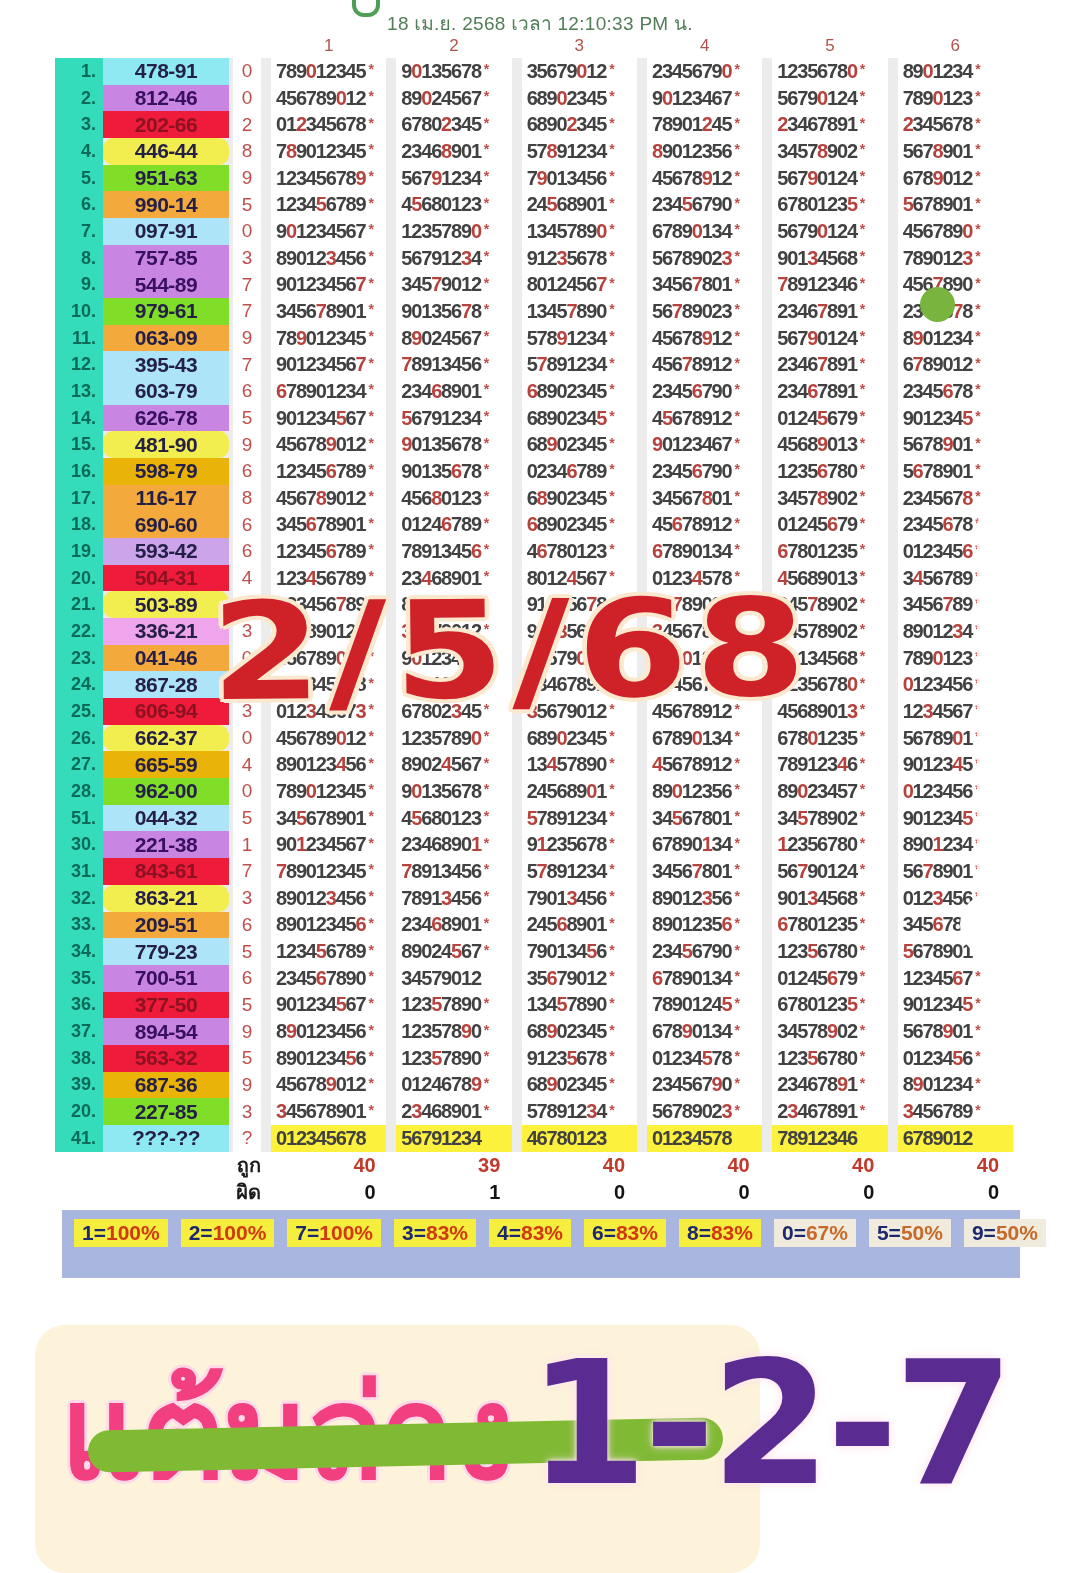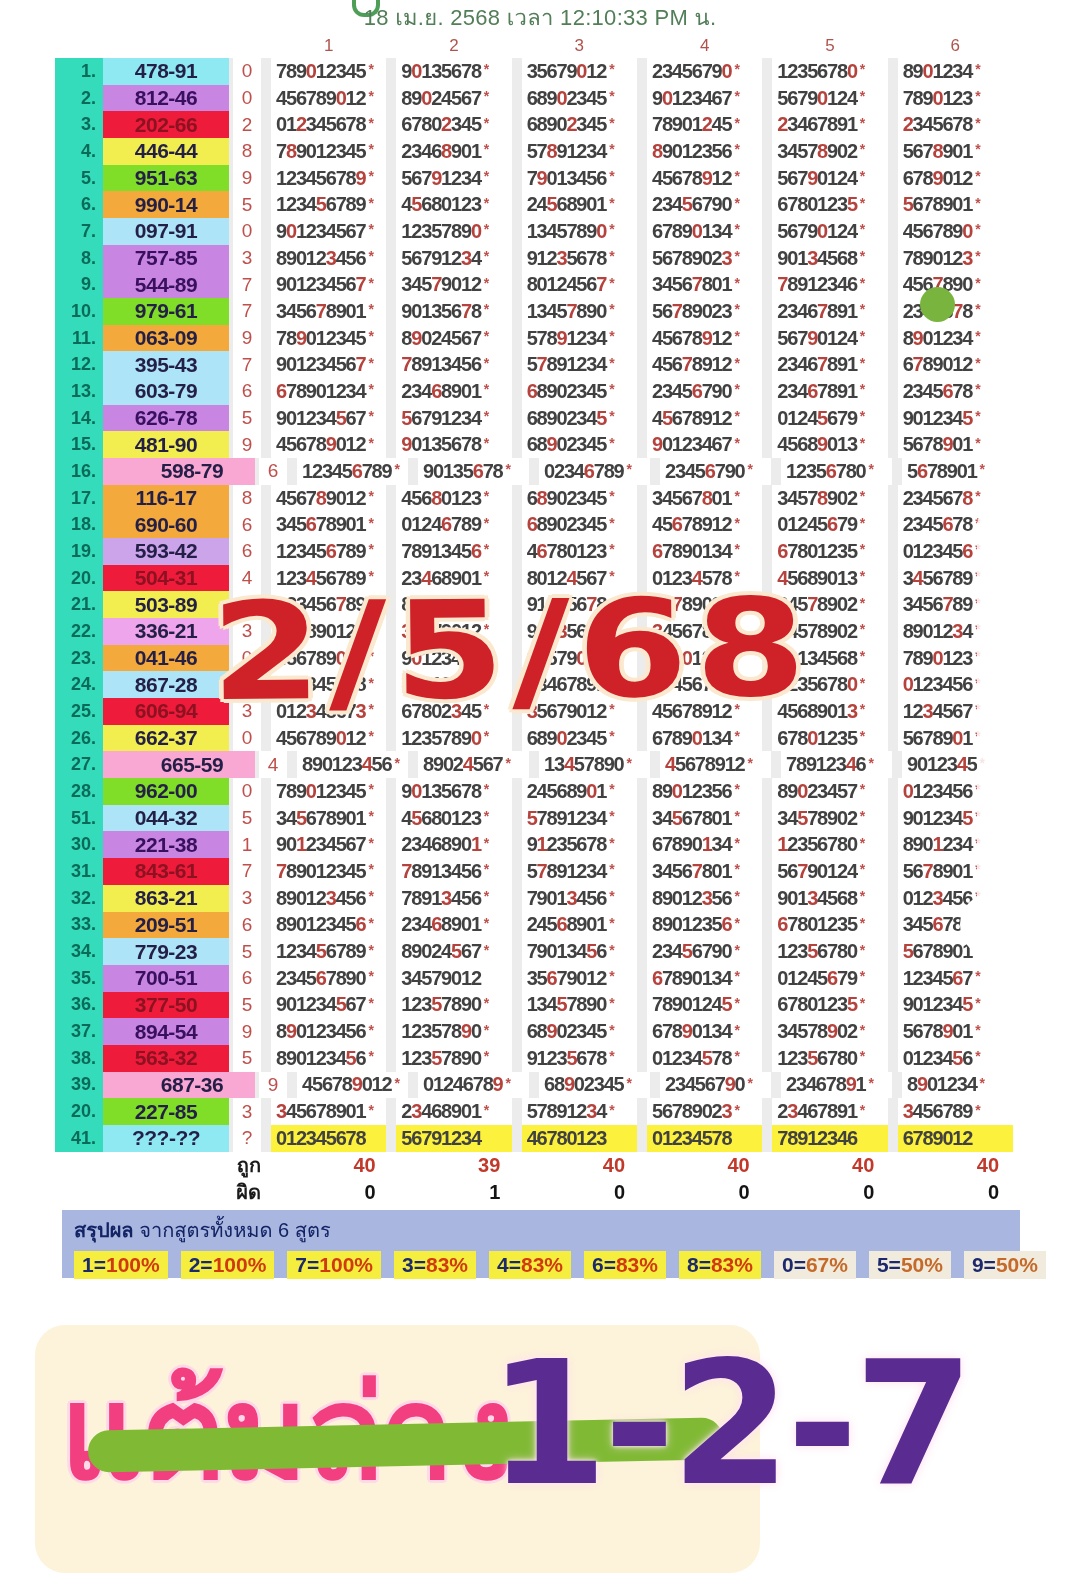--- a/index.html
+++ b/index.html
@@ -2,41 +2,41 @@
 <html><head>
 <meta charset="utf-8">
 <style>
   html,body{margin:0;padding:0;}
   body{width:1080px;height:1573px;position:relative;overflow:hidden;background:#fff;
        font-family:"Liberation Sans",sans-serif;}
   .abs{position:absolute;}
   
   .top-frag{left:352px;top:0;width:20px;height:13px;border:4px solid #4e9e57;border-top:none;
             border-radius:0 0 12px 12px;}
-  .date-line{left:0;top:0;width:100%;text-align:center;color:#527e58;font-size:22px;letter-spacing:.3px;}
+  .date-line{left:0;top:8px;width:100%;text-align:center;color:#527e58;font-size:19px;letter-spacing:.3px;}
   
   .table-wrap{left:55px;top:36px;width:958px;}
   .thead{display:flex;height:22px;}
   .thead .sp{width:206px;}
   .thead .hcell{flex:1;margin-left:10px;text-align:center;color:#b0534d;font-size:17px;}
   .row{display:flex;height:26.68px;background:#ececec;}
   .cell-num{width:48px;background:#35dcbc;color:#0c6b58;font-weight:bold;font-size:18px;
             display:flex;align-items:center;justify-content:flex-end;padding-right:7px;box-sizing:border-box;}
   .cell-label{width:126px;font-weight:bold;font-size:21px;letter-spacing:-.5px;color:#241f47;
               display:flex;align-items:center;justify-content:center;}
   .cell-key{width:28px;margin-left:4px;background:#fff;color:#bf4f4b;font-size:19px;
             display:flex;align-items:center;justify-content:center;}
   .cell-seq{flex:1;margin-left:10px;background:#fff;color:#414141;font-weight:bold;font-size:20px;
             letter-spacing:-1.2px;display:flex;align-items:center;padding-left:5px;overflow:hidden;white-space:nowrap;}
   .cell-seq .hl{color:#b5423c;}
   .cell-seq .star{color:#bf4f4b;font-size:14px;margin-left:3px;letter-spacing:0;transform:translateY(-2px);}
   .gold .cell-seq{background:#fcf13d;}
   .c-cyan{background:#8fe9f3;} .c-blue{background:#aee4f8;} .c-orchid{background:#c985e2;color:#38105e;}
-  .c-red{background:#ef1b3b;color:#8c1222;} .c-yellow{background:#f3ee50;} .c-green{background:#80dd28;}
-  .c-orange{background:#f3a93c;} .c-pink{background:#f9a8d4;padding-left:26px;} .c-lilac{background:#cba4ea;} .c-pinkl{background:#efa5ec;}
+  .c-red{background:#ef1b3b;color:#8c1222;} .c-yellow{background:#f3ee50;border-radius:10px;} .c-green{background:#80dd28;}
+  .c-orange{background:#f3a93c;} .c-pink{background:#eab308;} .c-lilac{background:#cba4ea;} .c-pinkl{background:#efa5ec;}
   .trow{display:flex;height:27px;justify-content:space-between;}
   .trow .tlabel{width:210px;text-align:right;font-size:20px;font-weight:bold;color:#1b1b1b;
                 padding-right:4px;box-sizing:border-box;line-height:27px;}
   .trow .tval{flex:1;margin-left:10px;text-align:right;padding-right:14px;font-size:20px;font-weight:bold;line-height:27px;}
   .trow.correct .tval{color:#c0392b;}
   .trow.wrong .tval{color:#141414;}
   
   .green-dot{left:920px;top:287px;width:35px;height:35px;background:#78b43e;border-radius:50%;}
   .scroll-pill{left:977px;top:504px;width:45px;height:452px;background:rgba(255,255,255,.85);border-radius:22px;}
   .scroll-circle{left:960px;top:893px;width:64px;height:64px;background:#fff;border-radius:50%;}
@@ -53,21 +53,21 @@
   .b-yellow{background:#f6ee3e;} .b-light{background:#f0ebdc;}
   .badge .bn{color:#1c2a6d;} .b-yellow .bv{color:#d13a10;} .b-light .bv{color:#c56a2a;margin-top:16px;}
   
   .cream-box{left:35px;top:1325px;width:725px;height:248px;background:#fdf3da;border-radius:30px;}
   .pink-text{left:60px;top:1368px;font-family:"DejaVu Sans",sans-serif;font-weight:bold;font-size:130px;line-height:1;
              color:#f23f80;letter-spacing:-3px;
              text-shadow:-3px 0 #ffd9e8,3px 0 #ffd9e8,0 -3px #ffd9e8,0 3px #ffd9e8,
                          -2px -2px #ffd9e8,2px 2px #ffd9e8,-2px 2px #ffd9e8,2px -2px #ffd9e8;}
   .green-line{left:88px;top:1424px;width:635px;height:42px;background:#80ba35;border-radius:21px;
               transform:rotate(-1.2deg);}
-  .purple-text{left:488px;top:1338px;font-family:"DejaVu Sans",sans-serif;font-weight:bold;font-size:172px;line-height:1;
+  .purple-text{left:528px;top:1338px;font-family:"DejaVu Sans",sans-serif;font-weight:bold;font-size:172px;line-height:1;
                color:#5a2b91;letter-spacing:-4px;text-shadow:0 0 10px rgba(255,215,235,.9),0 0 4px #fff;}
 </style>
 </head>
 <body>
 
 <div class="abs top-frag"></div>
 <div class="abs date-line">18 เม.ย. 2568 เวลา 12:10:33 PM น.</div>
 
 <div class="abs table-wrap" id="table-wrap">
     <div class="thead">
@@ -3002,21 +3002,20 @@
       <div class="tval">0</div>
     </div>
   </div>
 
 <div class="abs green-dot"></div>
 <div class="abs scroll-pill"></div>
 <div class="abs scroll-circle"></div>
 <div class="abs stamp">2/5/68</div>
 
 <div class="abs summary">
-  <div class="summary-title"><b>สรุปผล</b><span> จากสูตรทั้งหมด 6 สูตร</span></div>
   <div class="badges" id="badges">
       <div class="badge b-yellow"><span class="bn">1=</span><span class="bv">100%</span></div>
       <div class="badge b-yellow"><span class="bn">2=</span><span class="bv">100%</span></div>
       <div class="badge b-yellow"><span class="bn">7=</span><span class="bv">100%</span></div>
       <div class="badge b-yellow"><span class="bn">3=</span><span class="bv">83%</span></div>
       <div class="badge b-yellow"><span class="bn">4=</span><span class="bv">83%</span></div>
       <div class="badge b-yellow"><span class="bn">6=</span><span class="bv">83%</span></div>
       <div class="badge b-yellow"><span class="bn">8=</span><span class="bv">83%</span></div>
       <div class="badge b-light"><span class="bn">0=</span><span class="bv">67%</span></div>
       <div class="badge b-light"><span class="bn">5=</span><span class="bv">50%</span></div>

